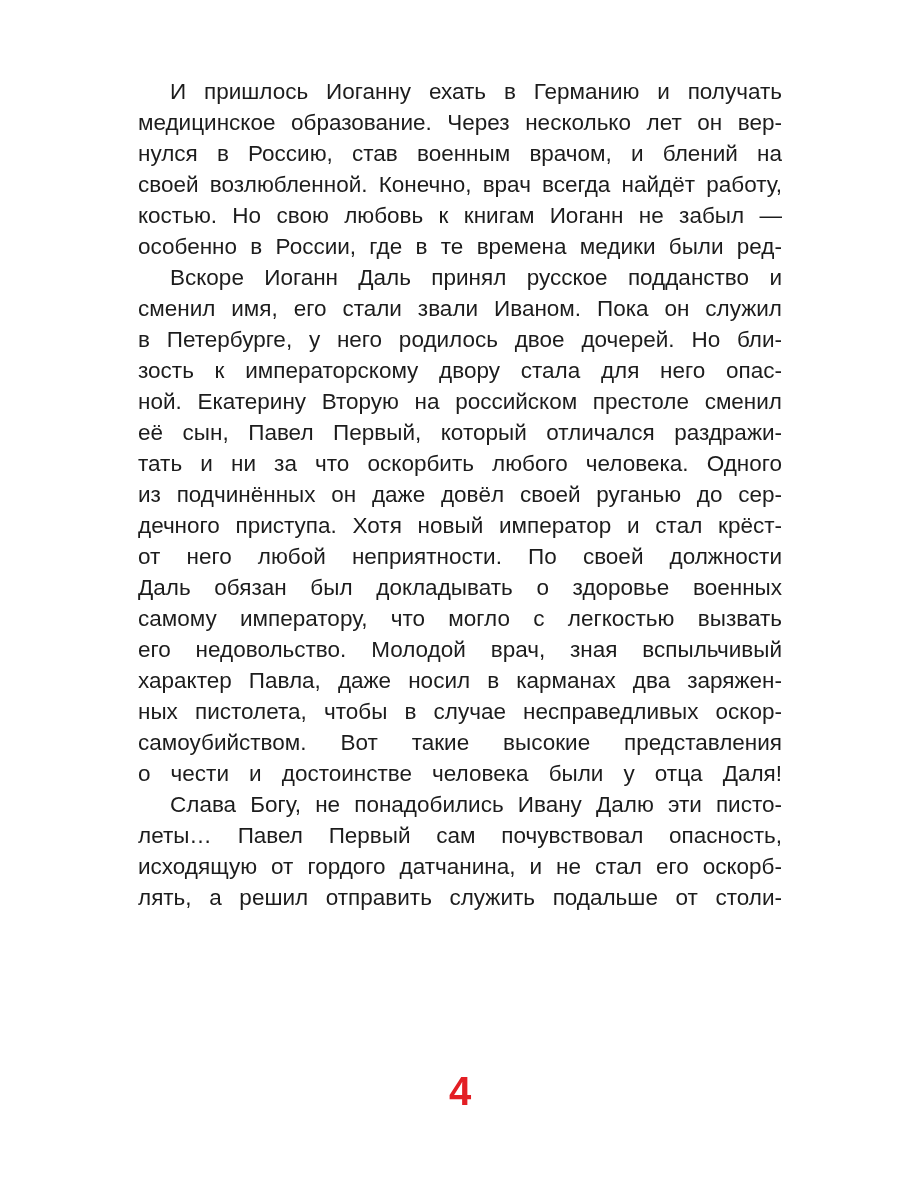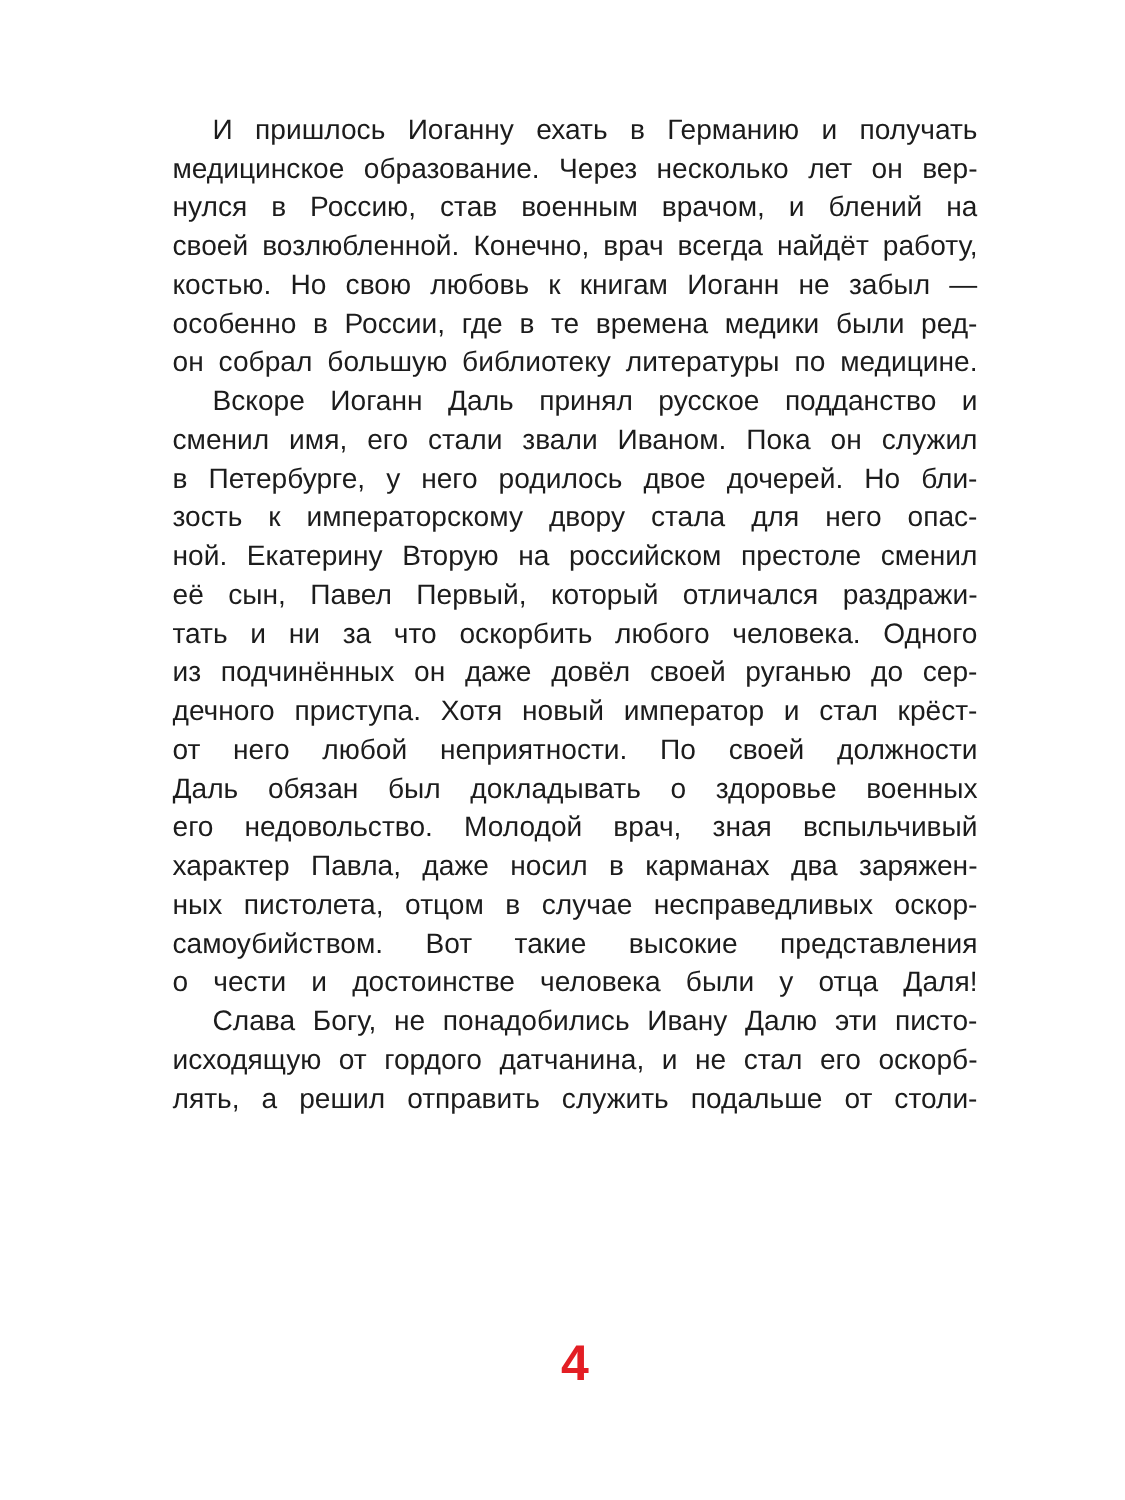--- a/index.html
+++ b/index.html
@@ -13,21 +13,21 @@
     position: relative;
     width: 900px;
     height: 1200px;
     background: var(--page-bg, #ffffff);
     overflow: hidden;
     font-family: "Liberation Sans", "DejaVu Sans", sans-serif;
   }
   .text-block {
     position: absolute;
     left: 138px;
-    top: 88px;
+    top: 76px;
     width: 644px;
     font-size: 22.5px;
     line-height: 31px;
     color: var(--text-color, #1c1c1c);
   }
   .paragraph { margin: 0; padding: 0; }
   .line {
     height: 31px;
     overflow: hidden;
     text-align: justify;
@@ -54,40 +54,41 @@
 
 <div class="book-page">
   <div class="text-block">
       <div class="paragraph">
         <div class="line indent">И пришлось Иоганну ехать в Германию и получать</div>
         <div class="line">медицинское образование. Через несколько лет он вер-</div>
         <div class="line">нулся в Россию, став военным врачом, и блений на</div>
         <div class="line">своей возлюбленной. Конечно, врач всегда найдёт работу,</div>
         <div class="line">костью. Но свою любовь к книгам Иоганн не забыл —</div>
         <div class="line">особенно в России, где в те времена медики были ред-</div>
-        <div class="line">он собрал большую библиотеку литературы по медицине.</div>
       </div>
       <div class="paragraph">
         <div class="line indent">Вскоре Иоганн Даль принял русское подданство и</div>
         <div class="line">сменил имя, его стали звали Иваном. Пока он служил</div>
         <div class="line">в Петербурге, у него родилось двое дочерей. Но бли-</div>
         <div class="line">зость к императорскому двору стала для него опас-</div>
         <div class="line">ной. Екатерину Вторую на российском престоле сменил</div>
         <div class="line">её сын, Павел Первый, который отличался раздражи-</div>
         <div class="line">тать и ни за что оскорбить любого человека. Одного</div>
         <div class="line">из подчинённых он даже довёл своей руганью до сер-</div>
         <div class="line">дечного приступа. Хотя новый император и стал крёст-</div>
         <div class="line">от него любой неприятности. По своей должности</div>
         <div class="line">Даль обязан был докладывать о здоровье военных</div>
+        <div class="line">самому императору, что могло с легкостью вызвать</div>
         <div class="line">его недовольство. Молодой врач, зная вспыльчивый</div>
         <div class="line">характер Павла, даже носил в карманах два заряжен-</div>
-        <div class="line">ных пистолета, отцом в случае несправедливых оскор-</div>
+        <div class="line">ных пистолета, чтобы в случае несправедливых оскор-</div>
         <div class="line">самоубийством. Вот такие высокие представления</div>
         <div class="line">о чести и достоинстве человека были у отца Даля!</div>
       </div>
       <div class="paragraph">
         <div class="line indent">Слава Богу, не понадобились Ивану Далю эти писто-</div>
+        <div class="line">леты… Павел Первый сам почувствовал опасность,</div>
         <div class="line">исходящую от гордого датчанина, и не стал его оскорб-</div>
         <div class="line">лять, а решил отправить служить подальше от столи-</div>
       </div>
     </div>
   <div class="page-number">4</div>
 </div>
 
 </body></html>

